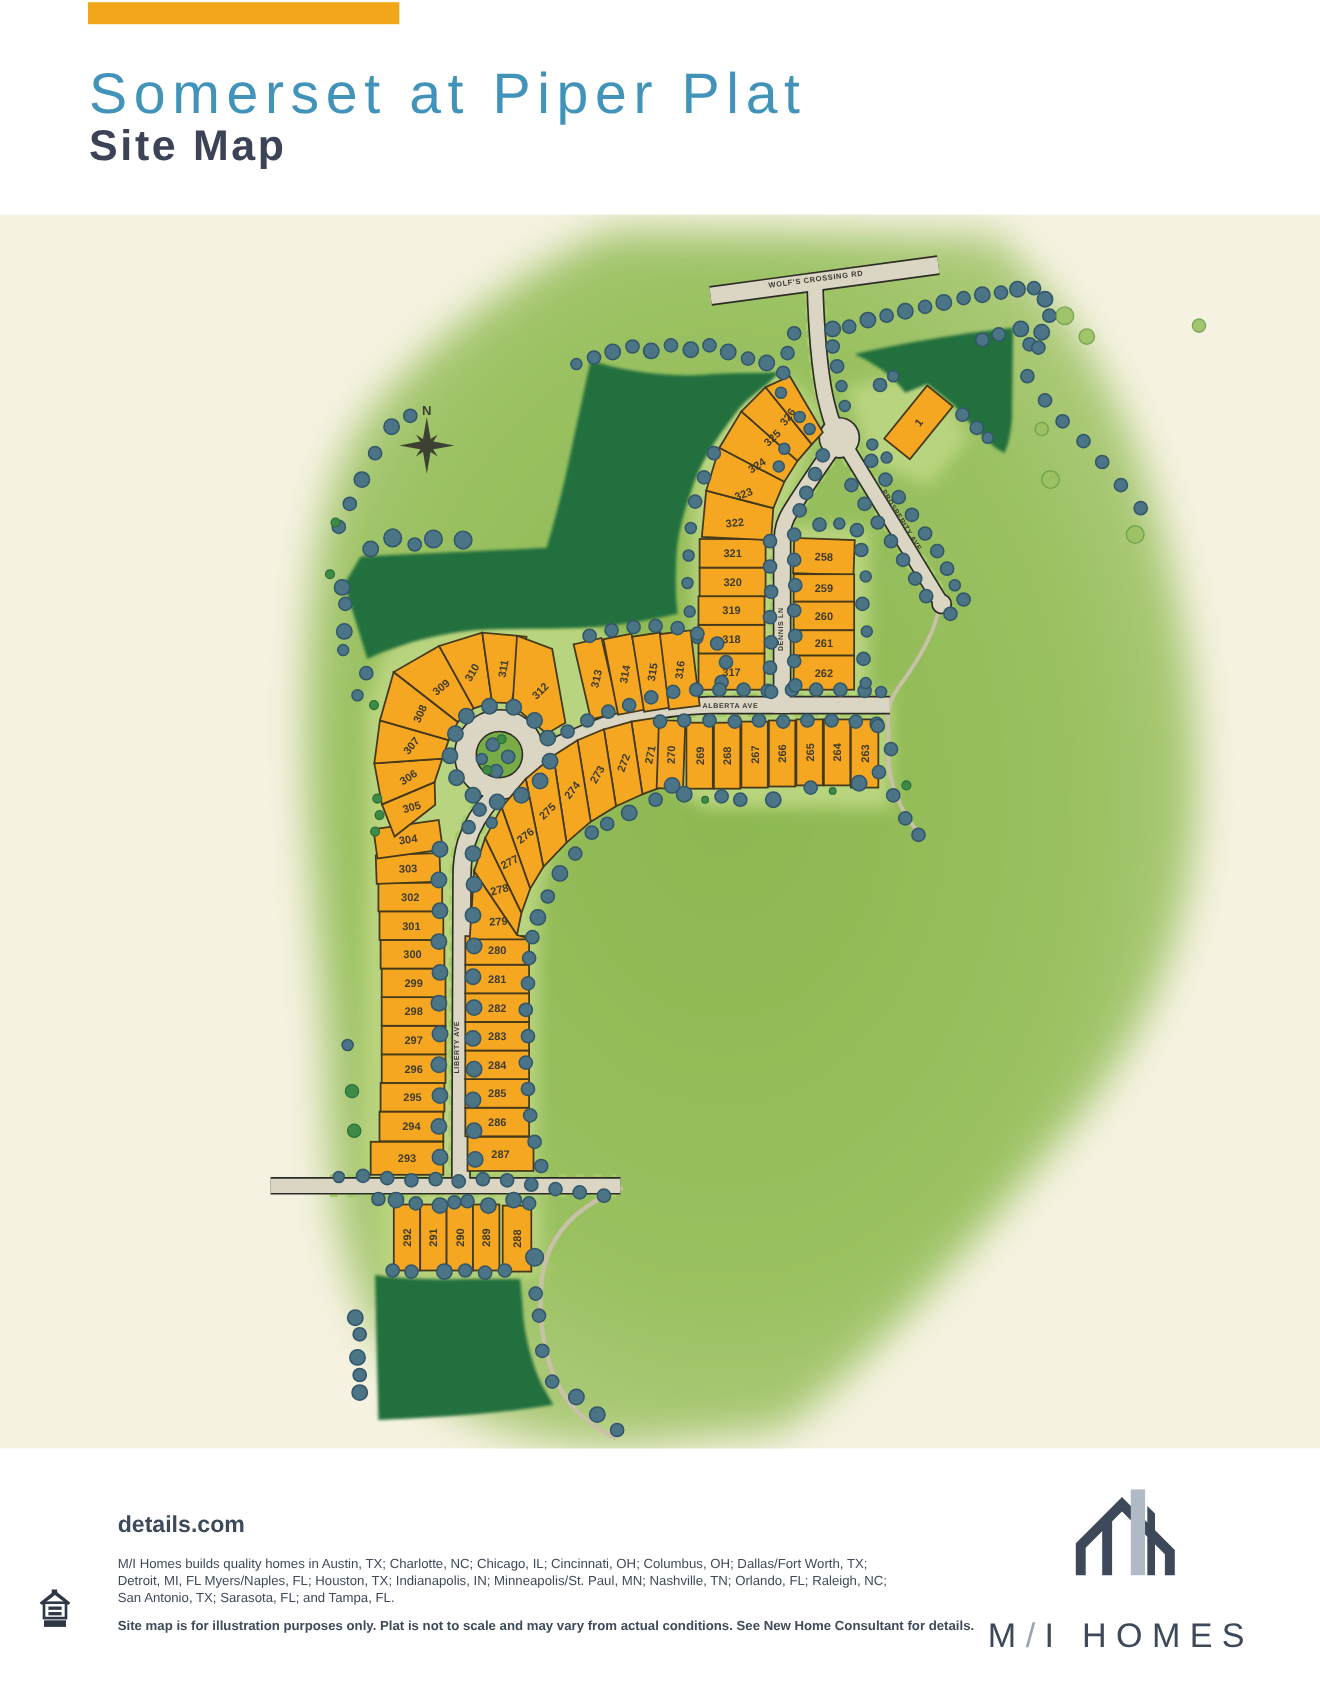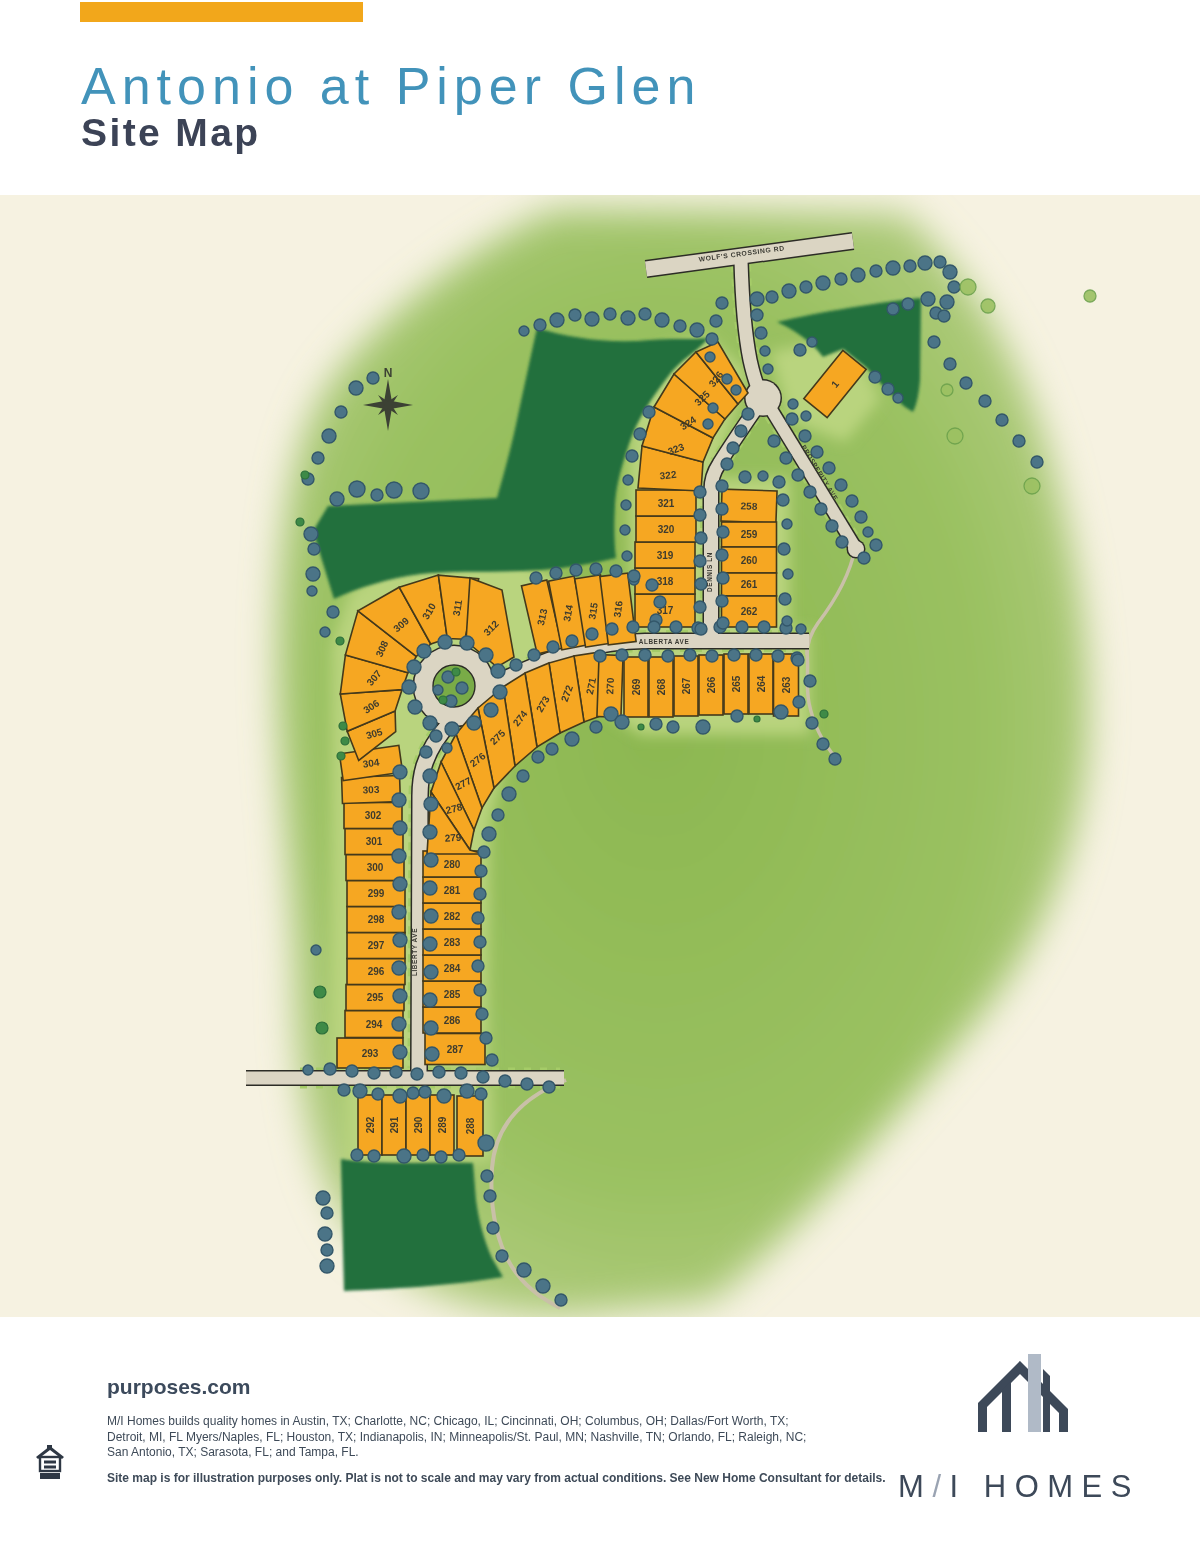--- a/index.html
+++ b/index.html
@@ -1,21 +1,21 @@
 <!DOCTYPE html>
 <html><head><meta charset="utf-8"><title>Somerset at Piper Glen Site Map</title>
 <style>
 html,body{margin:0;padding:0;}
 body{width:1200px;height:1553px;position:relative;background:#ffffff;font-family:"Liberation Sans",sans-serif;overflow:hidden;}
 .abs{position:absolute;}
 </style></head><body>
 
 <div class="abs" style="left:80px;top:2px;width:283px;height:20px;background:#f2a71b;"></div>
 
-<div class="abs" style="left:81px;top:56px;font-size:52px;color:#4293ba;letter-spacing:6px;white-space:nowrap;">Antonio at Piper Glen</div>
+<div class="abs" style="left:81px;top:56px;font-size:52px;color:#4293ba;letter-spacing:6px;white-space:nowrap;">Somerset at Piper Plat</div>
 
 <div class="abs" style="left:81px;top:111px;font-size:39px;font-weight:bold;color:#3c4356;letter-spacing:2.4px;">Site Map</div>
 
 <svg class="abs" style="left:0;top:195px" width="1200" height="1122" viewBox="0 195 1200 1122">
 <defs>
 <filter id="b24" x="-40%" y="-40%" width="180%" height="180%">
         <feGaussianBlur stdDeviation="24"></feGaussianBlur>
       </filter>
 <filter id="b18" x="-40%" y="-40%" width="180%" height="180%">
         <feGaussianBlur stdDeviation="18"></feGaussianBlur>
@@ -855,21 +855,21 @@
 
 <g transform="translate(388,405)" fill="#3c4134">
 <path d="M0,-26 L3.8,-4 L25,0 L3.8,3.8 L0,26 L-3.8,3.8 L-25,0 L-3.8,-4 Z"></path>
 <path d="M0,-14 L2.5,-2.5 L14,0 L2.5,2.5 L0,14 L-2.5,2.5 L-14,0 L-2.5,-2.5 Z" transform="rotate(45)"></path>
 <text x="0" y="-28" text-anchor="middle" font-size="12" font-weight="bold" font-family="Liberation Sans, sans-serif">N</text>
 </g>
 </svg>
 
 <div class="abs" style="left:0;top:1317px;width:1200px;height:236px;background:#ffffff;"></div>
 
-<div class="abs" style="left:107px;top:1375px;font-size:21px;font-weight:bold;color:#3c4a5c;">purposes.com</div>
+<div class="abs" style="left:107px;top:1375px;font-size:21px;font-weight:bold;color:#3c4a5c;">details.com</div>
 
 <div class="abs" style="left:107px;top:1414px;font-size:12px;line-height:15.5px;color:#3e4a58;white-space:nowrap;">M/I Homes builds quality homes in Austin, TX; Charlotte, NC; Chicago, IL; Cincinnati, OH; Columbus, OH; Dallas/Fort Worth, TX;<br>Detroit, MI, FL Myers/Naples, FL; Houston, TX; Indianapolis, IN; Minneapolis/St. Paul, MN; Nashville, TN; Orlando, FL; Raleigh, NC;<br>San Antonio, TX; Sarasota, FL; and Tampa, FL.</div>
 
 <div class="abs" style="left:107px;top:1471px;font-size:12px;color:#3e4a58;font-weight:bold;">Site map is for illustration purposes only. Plat is not to scale and may vary from actual conditions. See New Home Consultant for details.</div>
 
 <svg class="abs" style="left:34px;top:1444px" width="32" height="40" viewBox="0 0 32 40">
 <path d="M16,2 L30,13 L28,15 L16,6 L4,15 L2,13 Z" fill="#2e3744"></path>
 <rect x="13" y="1" width="5" height="5" fill="#2e3744"></rect>
 <rect x="6" y="13" width="20" height="14" fill="none" stroke="#2e3744" stroke-width="2.4"></rect>
 <rect x="10" y="16.5" width="12" height="3" fill="#2e3744"></rect>

